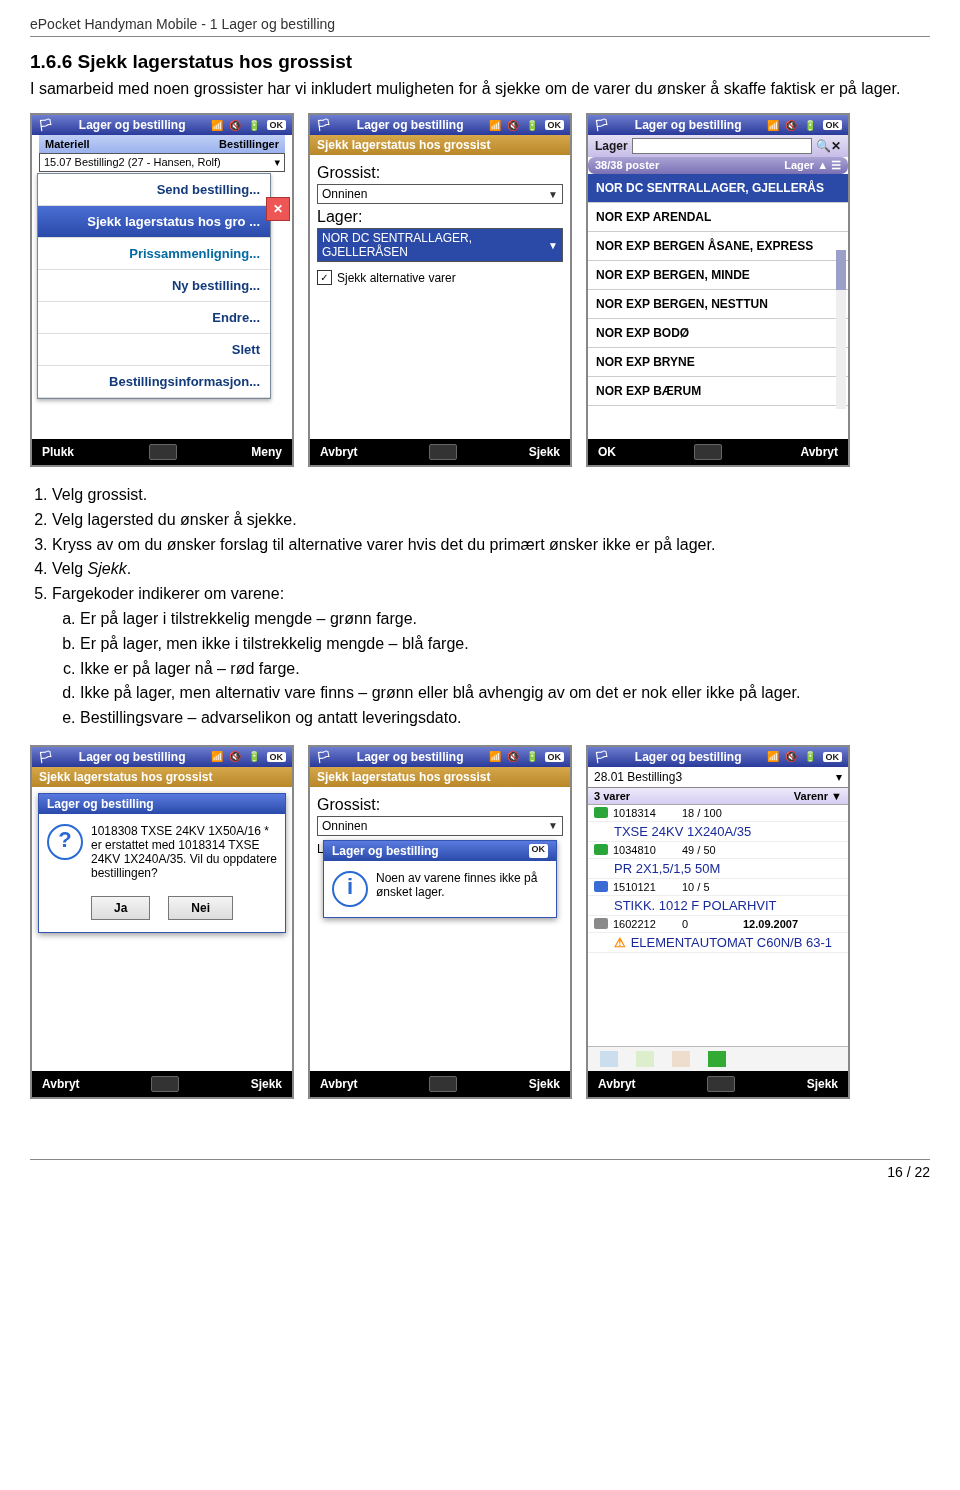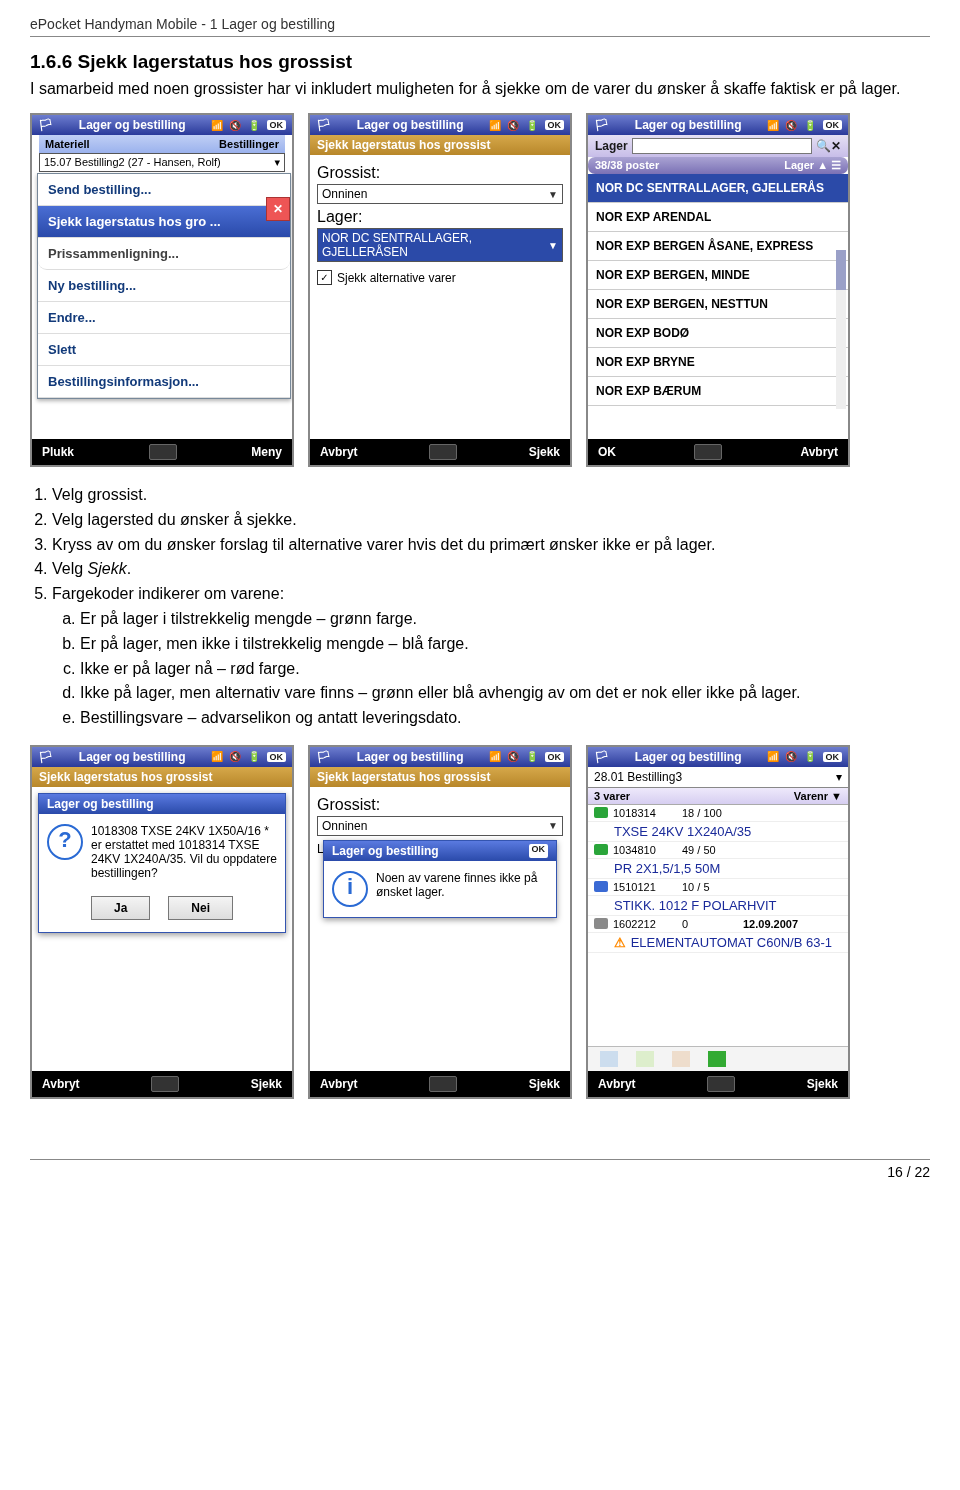--- a/index.html
+++ b/index.html
@@ -20,24 +20,24 @@
 .subbar.count { background:linear-gradient(#aaa3d3,#7a71b5); color:#fff; font-size:11px; padding:2px 7px; display:flex; justify-content:space-between;border-radius:7px; }
 .content { flex:1; background:#fff; padding:5px 7px; font-size:12px; overflow:hidden; position:relative; }
 .label { font-size:16px; margin-top:4px; }
 .combo { border:1px solid #555; background:#fff; padding:2px 4px; font-size:12px; margin-top:2px; display:flex; justify-content:space-between; align-items:center; }
 .combo .arrow { font-size:10px; color:#333; }
 .combo.sel { background:#2b4aa8; color:#fff; }
 .checkbox-row { margin-top:8px; display:flex; align-items:center; gap:5px; font-size:12px; }
 .cb { width:13px; height:13px; border:1px solid #333; display:inline-flex; align-items:center; justify-content:center; font-size:10px; }
 .footbar { background:#000; color:#fff; display:flex; justify-content:space-between; align-items:center; font-size:12px; font-weight:bold; padding:5px 10px; }
 .footbar .kbd { width:26px; height:14px; background:#333; border:1px solid #666; border-radius:2px; }
-.menu-popup { position:absolute; left:5px; right:1px; top:2px; background:#fff; border:1px solid #789; box-shadow:0 2px 4px rgba(0,0,0,0.3); }
+.menu-popup { position:absolute; left:5px; right:21px; top:2px; background:#fff; border:1px solid #789; box-shadow:0 2px 4px rgba(0,0,0,0.3);text-align:right; }
 .menu-popup .mi { padding:8px 10px; font-size:13px; font-weight:bold; color:#123a7a; border-bottom:1px solid #ddd; }
 .menu-popup .mi.sel { background:linear-gradient(#4a6ed4,#2a4aaa); color:#fff; }
-.menu-popup .mi.dis { color:#404040;border-radius:9px; }
+.menu-popup .mi.dis { color:#0369a1; }
 .shot1-behind { position:absolute; left:7px; top:0; right:7px; font-size:11px; }
 .shot1-behind .top { background:linear-gradient(#c0cff5,#9bb2ed); padding:3px 6px; font-weight:bold; }
 .shot1-behind .dd { border:1px solid #555; padding:2px 4px; background:#fff; display:flex; justify-content:space-between; }
 .list { background:#fff; }
 .list .row { padding:7px 8px; font-size:12px; font-weight:bold; border-bottom:1px solid #ccc; }
 .list .row.sel { background:#2b4aa8; color:#fff; }
 .scroll-ind { position:absolute; right:2px; top:76px; bottom:30px; width:10px; background:#eee; }
 .scroll-ind .thumb { position:absolute; top:0; left:0; right:0; height:40px; background:#9aa0c8; }
 ol.numlist { font-size:16px; margin:6px 0 16px 22px; padding:0; }
 ol.numlist li { margin-bottom:4px; line-height:1.3; }

